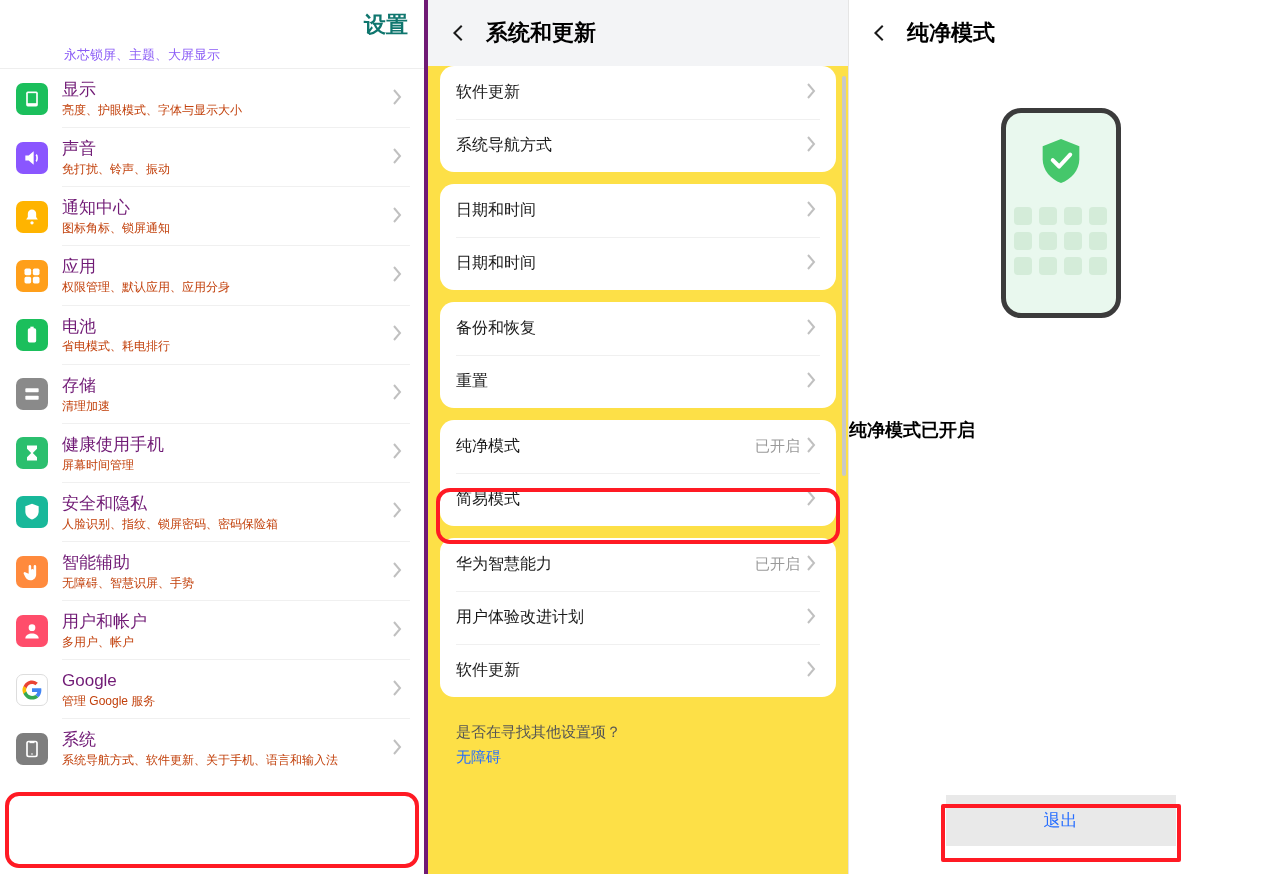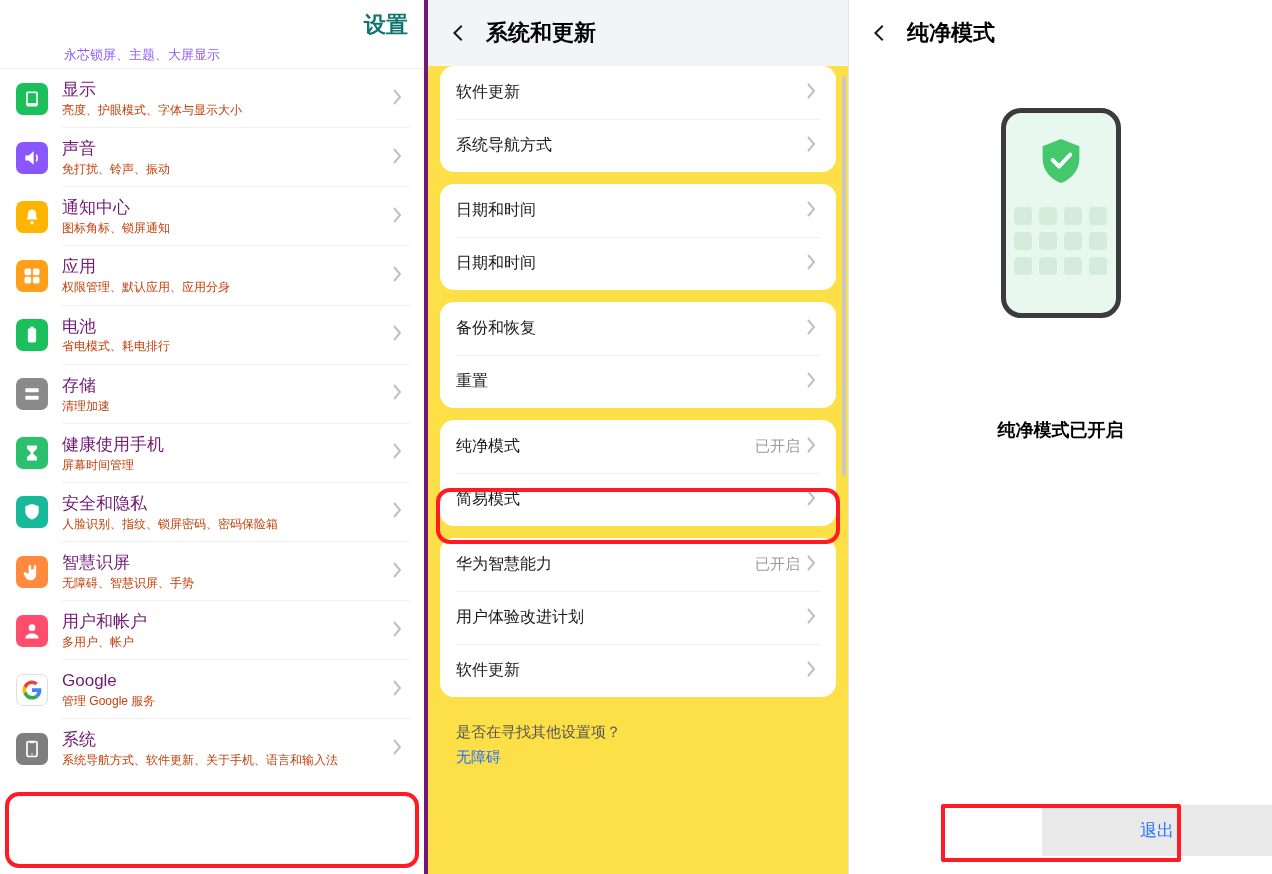--- a/index.html
+++ b/index.html
@@ -151,32 +151,31 @@
   .appgrid {
     margin-top:22px;
     display:grid;
     grid-template-columns: repeat(4, 18px);
     grid-auto-rows:18px;
     gap:7px;
   }
   .appgrid div { background:#d4ecd9; border-radius:4px;}
   .pure-h {
     margin: 100px auto 0;
-    text-align:center;
     font-size:18px; font-weight:600;
   }
   .pure-desc {
     margin: 12px 28px 0;
     text-align:center;
     font-size:14px; color:#555; line-height:1.6;
   }
   .pure-link { color:#266dff; }
   .exit-zone {
-    position:absolute; bottom:18px; left:0; right:0;
-    display:flex; justify-content:flex-end;
+    position:absolute; bottom:28px; left:0; right:0;
+    display:flex; justify-content:center;
   }
   .exit-btn {
     width:230px; padding:14px 0;
     text-align:center;
     background:#e9e9e9;
     color:#266dff;
     font-size:17px;
     border-radius:0px;
   }
   .hl3-wrap {
@@ -325,21 +324,21 @@
             </svg></span>
           <div class="s-sep"></div>
         </div>
         <div class="s-item">
           <div class="s-icon ic-hand">
             <svg viewBox="0 0 24 24">
               <path d="M8 12V5a1.5 1.5 0 013 0v5a1.5 1.5 0 013 0V5a1.5 1.5 0 013 0v10c0 4-3 7-7 7-3 0-5-2-6-4l-2-4a1.5 1.5 0 012.5-1.5L8 14z" fill="#fff"></path>
             </svg>
           </div>
           <div class="s-text">
-            <div class="s-title">智慧识屏</div>
+            <div class="s-title">智能辅助</div>
             <div class="s-sub">无障碍、智慧识屏、手势</div>
           </div>
           <span class="chev"><svg viewBox="0 0 10 16">
               <path d="M2 1l6 7-6 7" fill="none" stroke="#c0c0c0" stroke-width="2"></path>
             </svg></span>
           <div class="s-sep"></div>
         </div>
         <div class="s-item">
           <div class="s-icon ic-pink">
             <svg viewBox="0 0 24 24">

